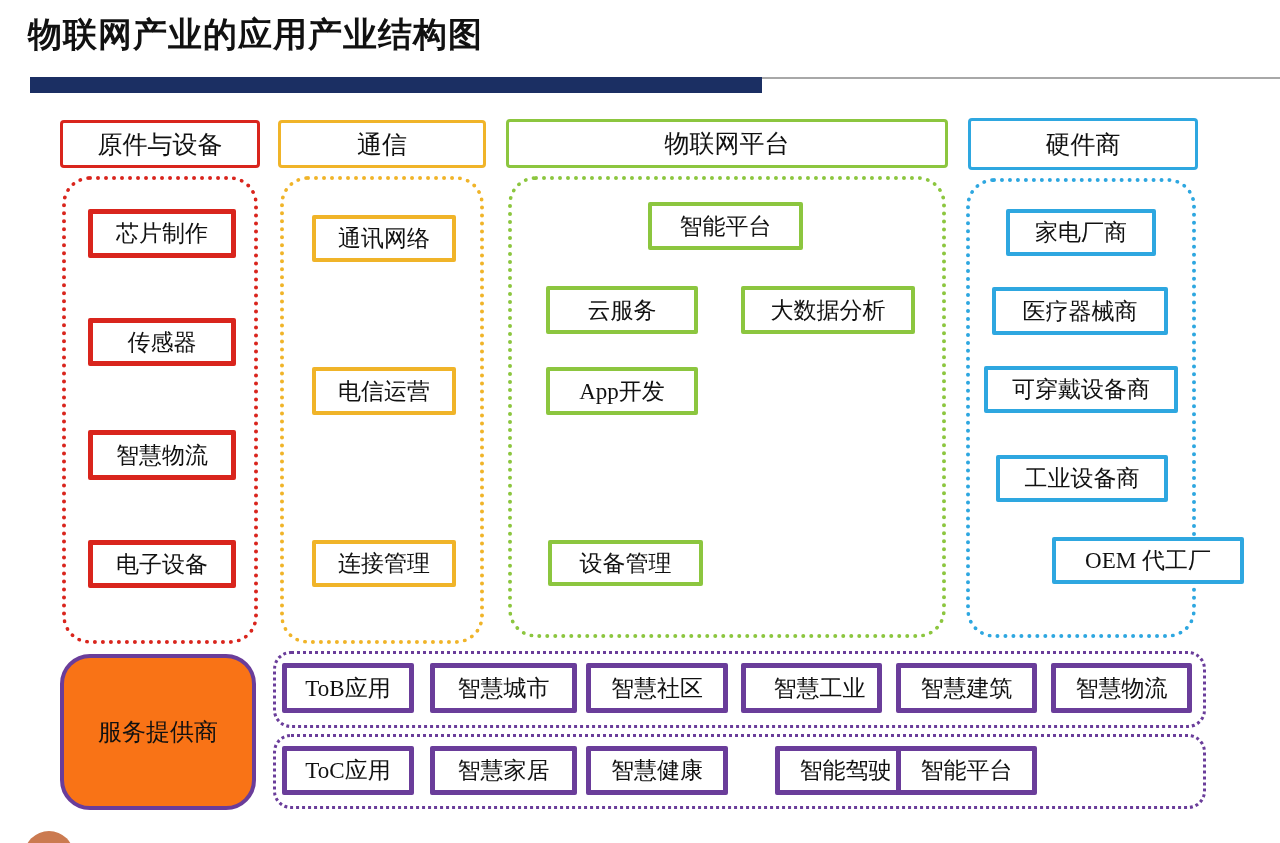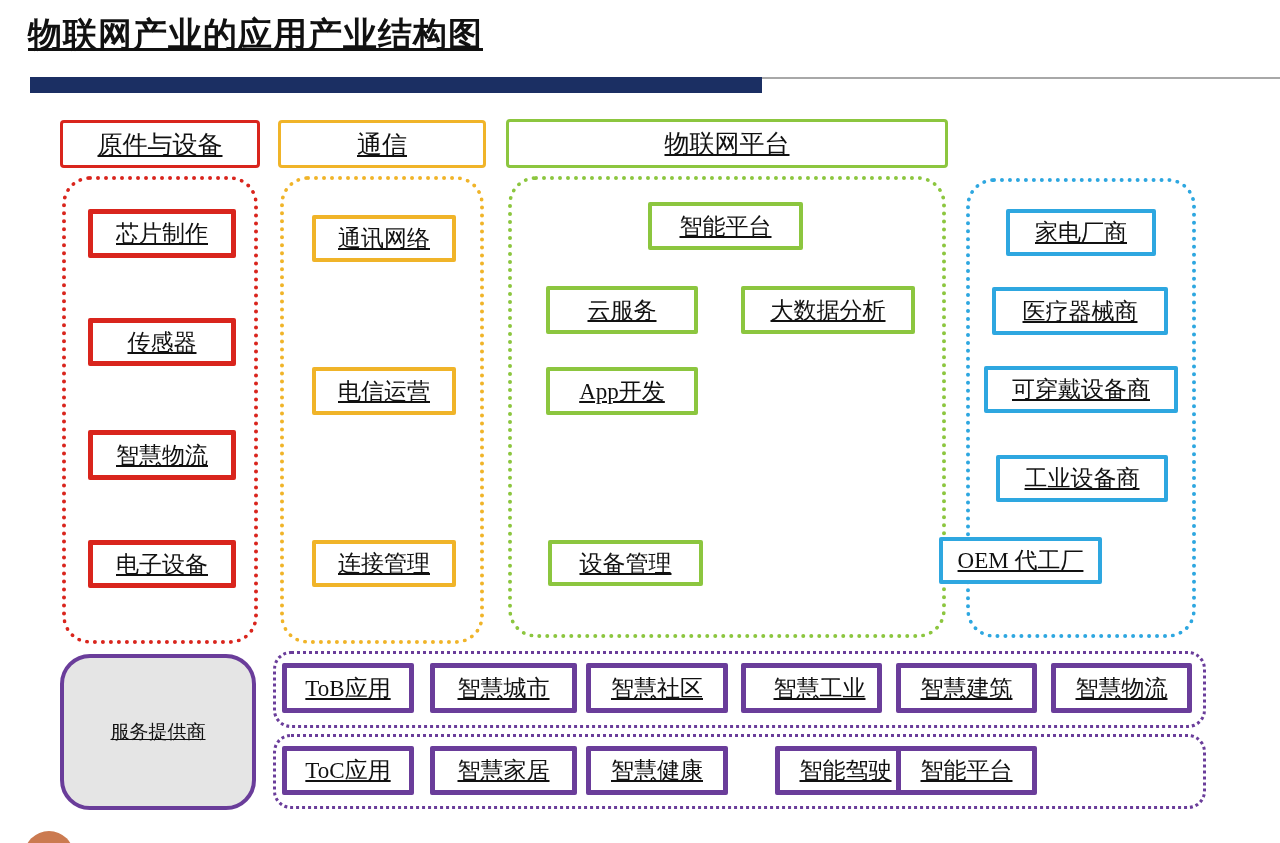--- a/index.html
+++ b/index.html
@@ -1,41 +1,41 @@
 <!DOCTYPE html>
 <html style="--navy: #1b2f63; --rule: #a8a8a8; --red: #d9251d; --yellow: #f0b429; --green: #8cc63f; --blue: #2ea7e0; --purple: #6a3d9a; --orange: #cb7a50;"><head>
 <meta charset="utf-8">
 <style>
   * { margin:0; padding:0; box-sizing:border-box; }
   html,body { background:#ffffff; }
   body { font-family:"Liberation Serif","DejaVu Serif",serif; color:#111; }
   .canvas { position:relative; width:1280px; height:843px; background:#fff; overflow:hidden; }
-  .abs { position:absolute;text-decoration:underline; }
+  .abs { position:absolute; }
 
   .title { font-size:34px; font-weight:700; letter-spacing:1px; white-space:nowrap; }
   .bar  { background:var(--navy,#1b2f63); }
   .rule { background:var(--rule,#a8a8a8); }
 
   .hdr { display:flex; align-items:center; justify-content:center; background:#fff;
          border-style:solid; border-width:3px; border-radius:4px; font-size:25px; }
   .dotbox { border-style:dotted; border-width:4px; border-radius:28px; background:transparent; }
 
   .node { display:flex; align-items:center; justify-content:center; background:#fff;
           border-style:solid; border-width:4px; border-radius:2px; font-size:23px; white-space:nowrap; }
 
   .c-red    { border-color:var(--red,#d9251d); }
   .c-yellow { border-color:var(--yellow,#f0b429); }
   .c-green  { border-color:var(--green,#8cc63f); }
   .c-blue   { border-color:var(--blue,#2ea7e0); }
   .c-purple { border-color:var(--purple,#6a3d9a); }
 
   .node.c-red, .node.c-purple { border-width:5px; }
 
-  .svc { display:flex; align-items:center; justify-content:center; background:#e5e5e5;
-         border:4px solid var(--purple,#6a3d9a); border-radius:30px; font-size:19px; }
+  .svc { display:flex; align-items:center; justify-content:center; background:#f97316;
+         border:4px solid var(--purple,#6a3d9a); border-radius:30px; font-size:24px; }
   .dashrow { border:3px dotted var(--purple,#6a3d9a); border-radius:18px; }
 
   .dot-orange { background:var(--orange,#cb7a50); border-radius:50%; }
 </style>
 </head>
 <body>
 
 <div class="canvas">
 
   <div class="abs title" style="left:28px; top:12px;">物联网产业的应用产业结构图</div>
@@ -56,26 +56,27 @@
   <div class="abs node c-yellow" style="left:312px; top:540px; width:144px; height:47px;">连接管理</div>
 
   <div class="abs hdr c-green" style="left:506px; top:119px; width:442px; height:49px;">物联网平台</div>
   <div class="abs dotbox c-green" style="left:508px; top:176px; width:438px; height:462px;"></div>
   <div class="abs node c-green" style="left:648px; top:202px; width:155px; height:48px;">智能平台</div>
   <div class="abs node c-green" style="left:546px; top:286px; width:152px; height:48px;">云服务</div>
   <div class="abs node c-green" style="left:741px; top:286px; width:174px; height:48px;">大数据分析</div>
   <div class="abs node c-green" style="left:546px; top:367px; width:152px; height:48px;">App开发</div>
   <div class="abs node c-green" style="left:548px; top:540px; width:155px; height:46px;">设备管理</div>
 
+  <div class="abs hdr c-blue" style="left:968px; top:118px; width:230px; height:52px;">硬件商</div>
   <div class="abs dotbox c-blue" style="left:966px; top:178px; width:230px; height:460px;"></div>
   <div class="abs node c-blue" style="left:1006px; top:209px; width:150px; height:47px;">家电厂商</div>
   <div class="abs node c-blue" style="left:992px; top:287px; width:176px; height:48px;">医疗器械商</div>
   <div class="abs node c-blue" style="left:984px; top:366px; width:194px; height:47px;">可穿戴设备商</div>
   <div class="abs node c-blue" style="left:996px; top:455px; width:172px; height:47px;">工业设备商</div>
-  <div class="abs node c-blue" style="left:939px; top:537px; width:163px; height:47px;">OEM 代工厂</div>
+  <div class="abs node c-blue" style="left:1052px; top:537px; width:192px; height:47px;">OEM 代工厂</div>
 
   <div class="abs svc" style="left:60px; top:654px; width:196px; height:156px;">服务提供商</div>
 
   <div class="abs dashrow" style="left:273px; top:651px; width:933px; height:77px;"></div>
   <div class="abs node c-purple" style="left:282px; top:663px; width:132px; height:50px;">ToB应用</div>
   <div class="abs node c-purple" style="left:430px; top:663px; width:147px; height:50px;">智慧城市</div>
   <div class="abs node c-purple" style="left:586px; top:663px; width:142px; height:50px;">智慧社区</div>
   <div class="abs node c-purple" style="left:741px; top:663px; width:141px; height:50px;padding-left:16px;">智慧工业</div>
   <div class="abs node c-purple" style="left:896px; top:663px; width:141px; height:50px;">智慧建筑</div>
   <div class="abs node c-purple" style="left:1051px; top:663px; width:141px; height:50px;">智慧物流</div>

